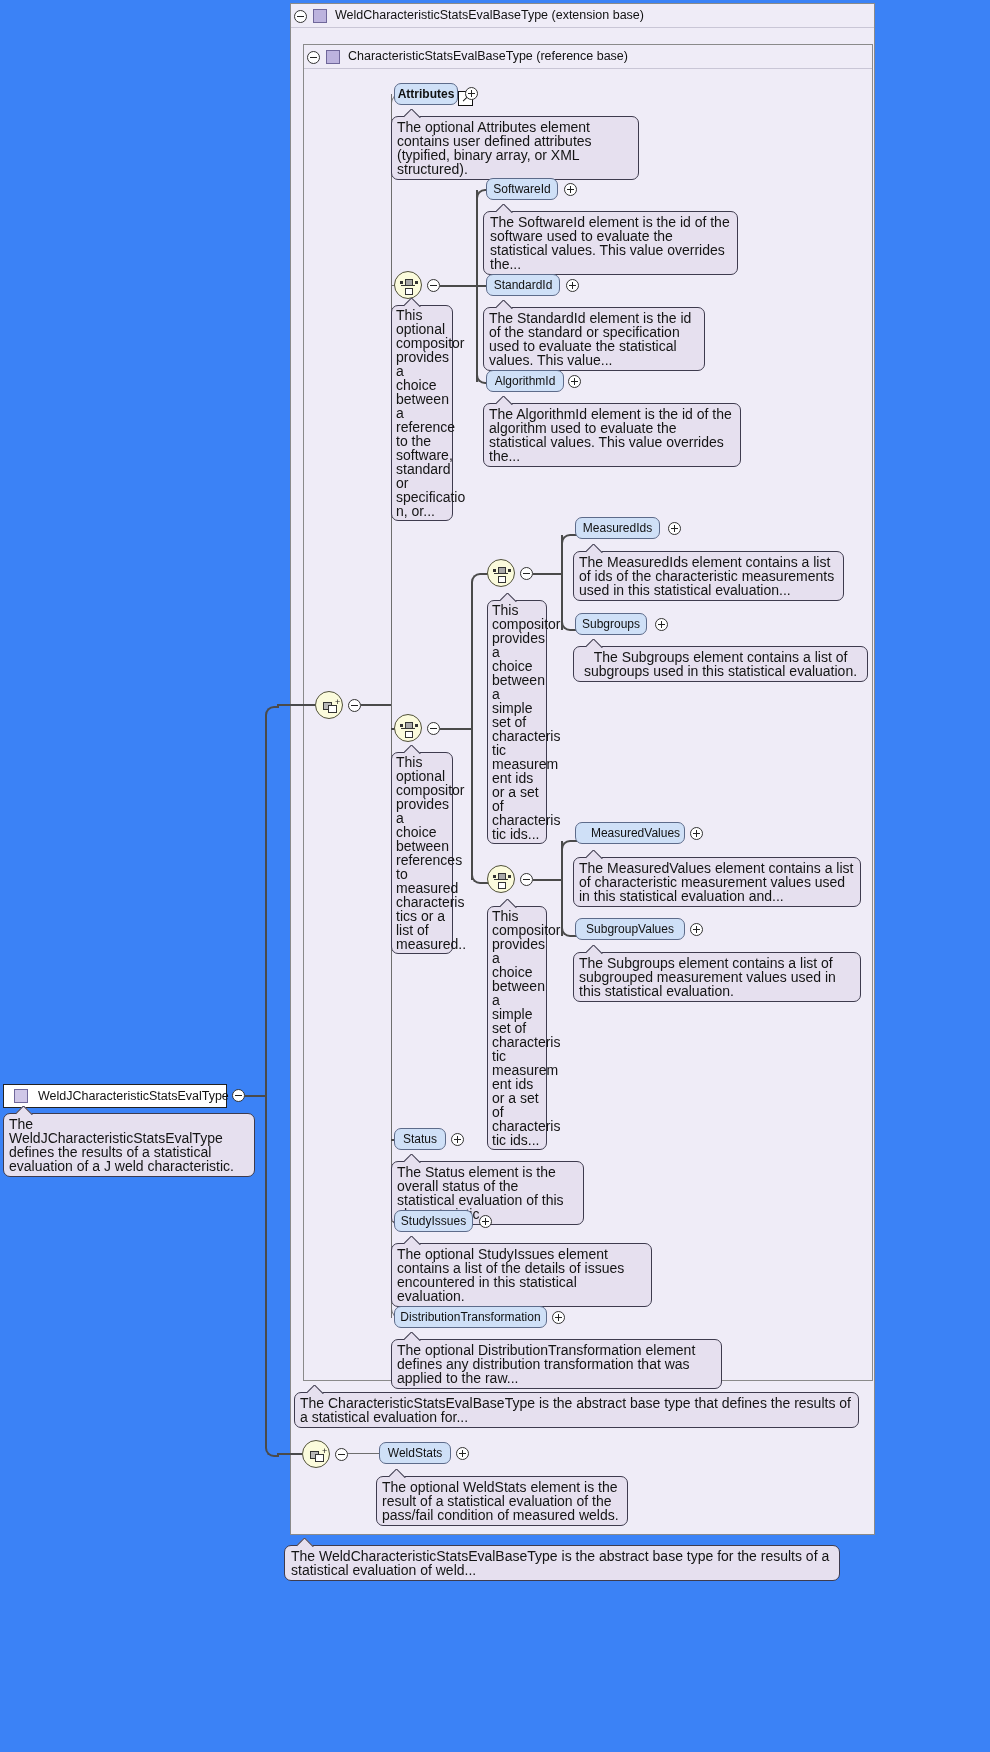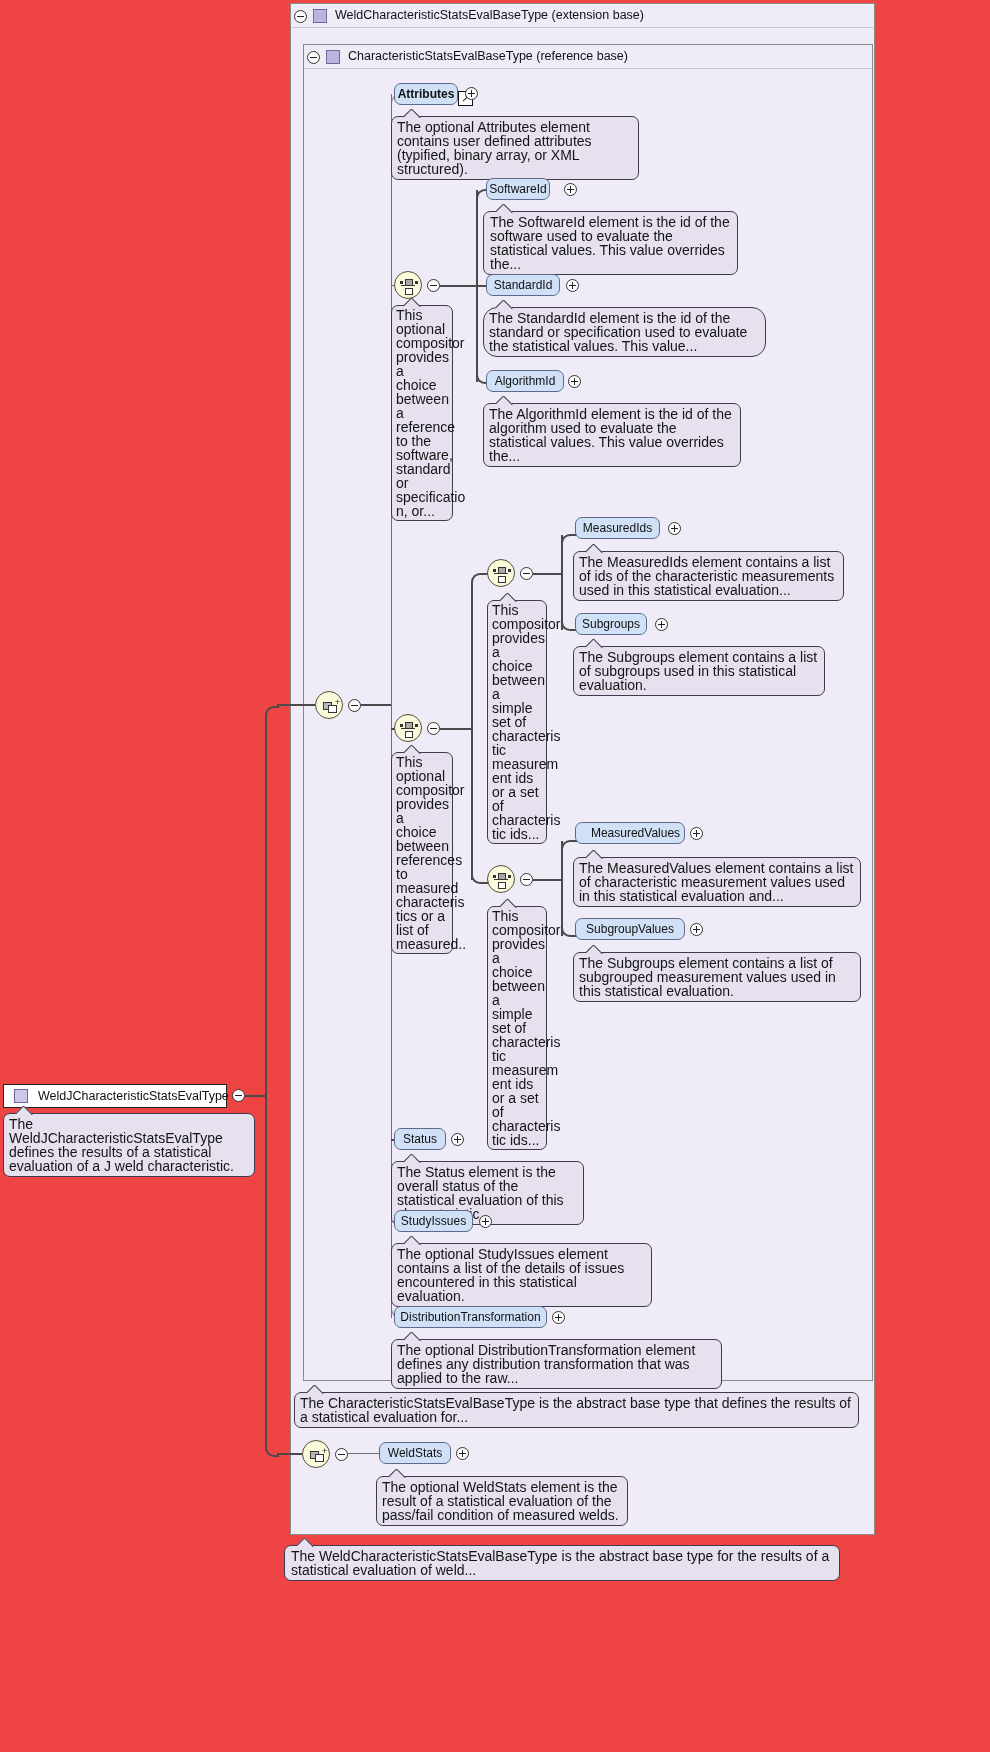--- a/index.html
+++ b/index.html
@@ -1,17 +1,17 @@
 <!DOCTYPE html>
 <html><head>
 <meta charset="utf-8">
 <style>
   html,body{margin:0;padding:0;background:#ffffff;}
   body{font-family:"Liberation Sans","DejaVu Sans",sans-serif;}
-  #page{position:relative;width:990px;height:1752px;overflow:hidden;background:#ef4444;}
+  #page{position:relative;width:990px;height:1752px;overflow:hidden;background:#3b82f6;}
 
   
   .extbox{position:absolute;background:#efecf7;border:1px solid #8a8a8a;box-sizing:border-box;}
   .typeglyph{width:14px;height:14px;background:#bcb3de;border:1px solid #6f679a;box-sizing:border-box;flex:0 0 auto;}
   .typeglyph.white{background:#cfc7e8;}
 
   
   .pm{position:absolute;width:13px;height:13px;border:1px solid #333;border-radius:50%;
       background:#fff;box-sizing:border-box;}
   .pm:before,.pm:after{content:"";position:absolute;background:#222;}
@@ -133,35 +133,35 @@
   </div>
   <div class="pm minus" style="left:427px;top:279px;"></div>
   <div class="ln h thick" style="left:440px;top:285px;width:36px;"></div>
   <div class="ln v" style="left:476px;top:190px;height:192px;background:#4a4a4a;width:2px;"></div>
   <div class="bubble narrow" style="left:391px;top:305px;width:62px;">
     <span class="tail"></span>
     <span>This optional compositor provides a choice between a reference to the software, standard or specificatio n, or...</span>
   </div>
 
   <div class="corner tl" style="left:476px;top:189px;width:12px;height:14px;"></div>
-  <div class="node" style="left:486px;top:178px;width:64px;">
+  <div class="node" style="left:486px;top:178px;width:72px;">
     <span>SoftwareId</span>
   </div>
   <div class="pm plus" style="left:564px;top:183px;"></div>
   <div class="bubble" style="left:483px;top:211px;width:255px;padding-left:6px;">
     <span class="tail"></span>
     <span>The SoftwareId element is the id of the software used to evaluate the statistical values. This value overrides the...</span>
   </div>
 
   <div class="ln h thick" style="left:476px;top:285px;width:12px;"></div>
   <div class="node" style="left:486px;top:274px;width:74px;">
     <span>StandardId</span>
   </div>
   <div class="pm plus" style="left:566px;top:279px;"></div>
-  <div class="bubble" style="left:483px;top:307px;width:283px;border-radius:14px;">
+  <div class="bubble" style="left:483px;top:307px;width:222px;">
     <span class="tail"></span>
     <span>The StandardId element is the id of the standard or specification used to evaluate the statistical values. This value...</span>
   </div>
 
   <div class="corner bl" style="left:476px;top:368px;width:12px;height:14px;"></div>
   <div class="node" style="left:486px;top:370px;width:78px;">
     <span>AlgorithmId</span>
   </div>
   <div class="pm plus" style="left:568px;top:375px;"></div>
   <div class="bubble" style="left:483px;top:403px;width:258px;">
@@ -209,21 +209,21 @@
   <div class="bubble" style="left:573px;top:551px;width:271px;">
     <span class="tail"></span>
     <span>The MeasuredIds element contains a list of ids of the characteristic measurements used in this statistical evaluation...</span>
   </div>
 
   <div class="corner bl" style="left:561px;top:615px;width:14px;height:14px;"></div>
   <div class="node" style="left:575px;top:613px;width:72px;">
     <span>Subgroups</span>
   </div>
   <div class="pm plus" style="left:655px;top:618px;"></div>
-  <div class="bubble" style="left:573px;top:646px;width:252px;">
+  <div class="bubble" style="left:573px;top:646px;width:295px;text-align:center;">
     <span class="tail"></span>
     <span>The Subgroups element contains a list of subgroups used in this statistical evaluation.</span>
   </div>
 
   <div class="corner bl" style="left:471px;top:866px;width:16px;height:16px;"></div>
   <div class="comp seq" style="left:487px;top:865px;">
     <span class="bar"></span>
     <span class="dotl"></span>
     <span class="dotr"></span>
     <span class="sq1"></span>

